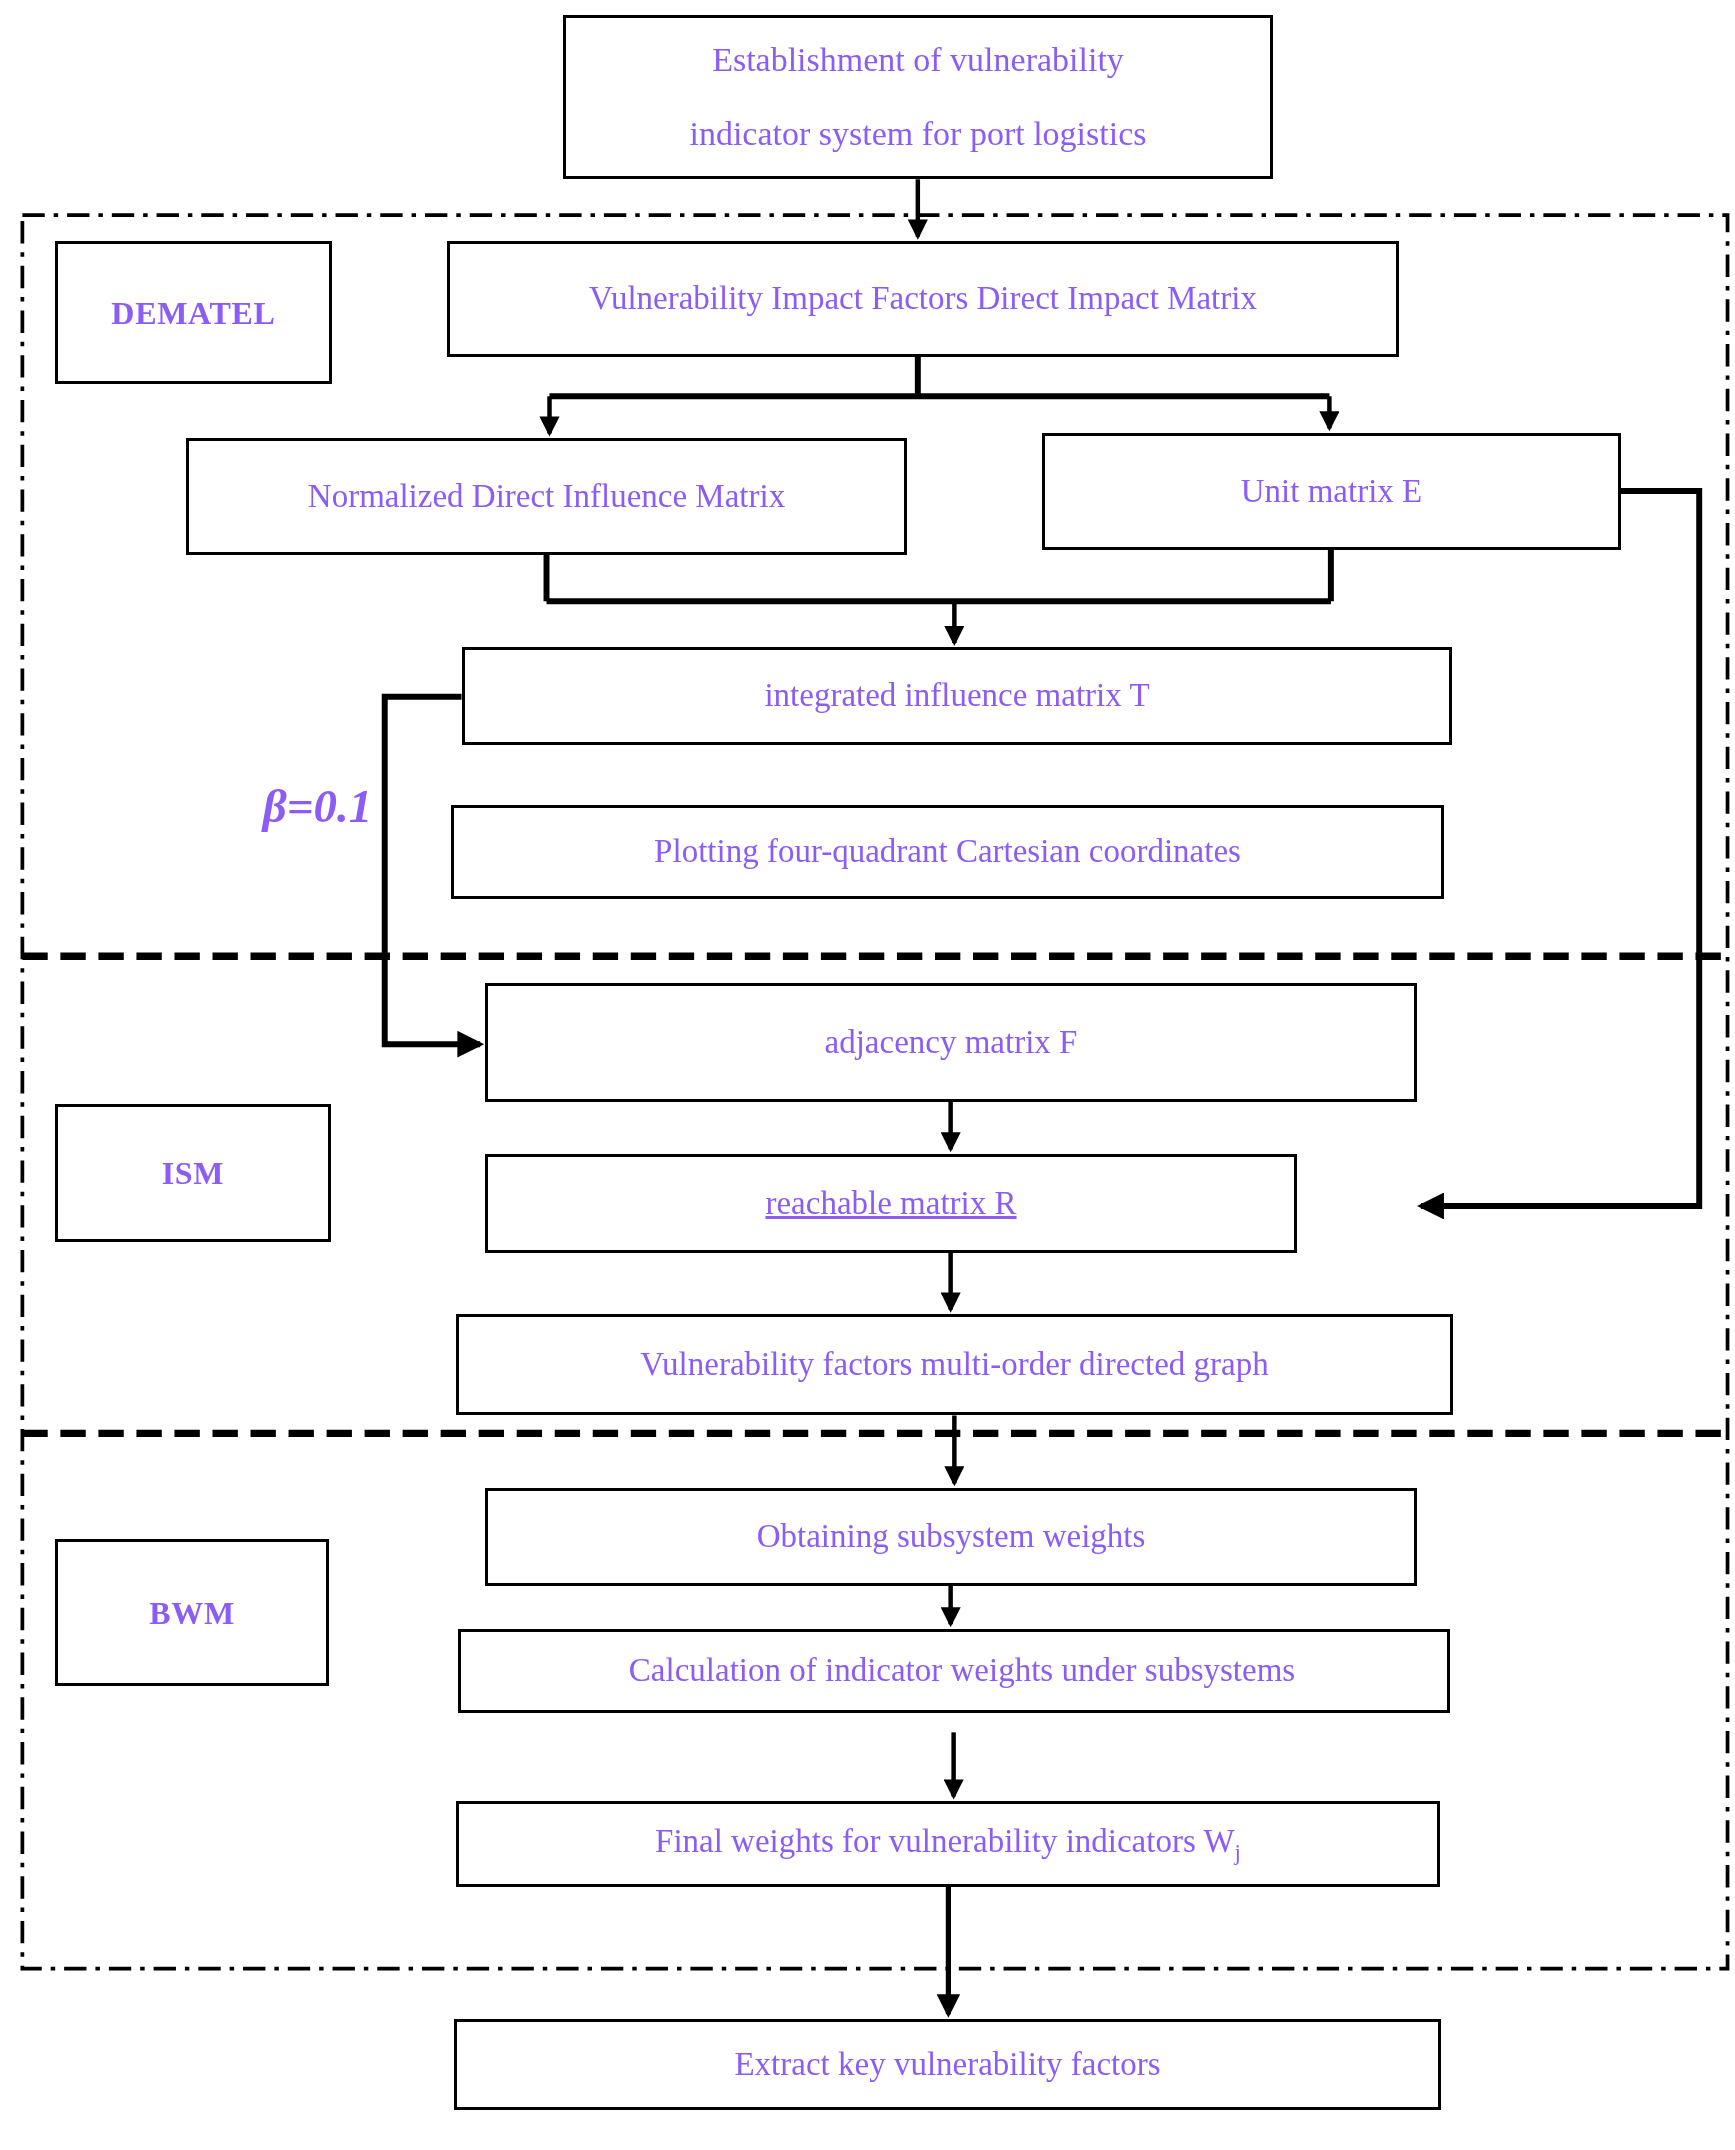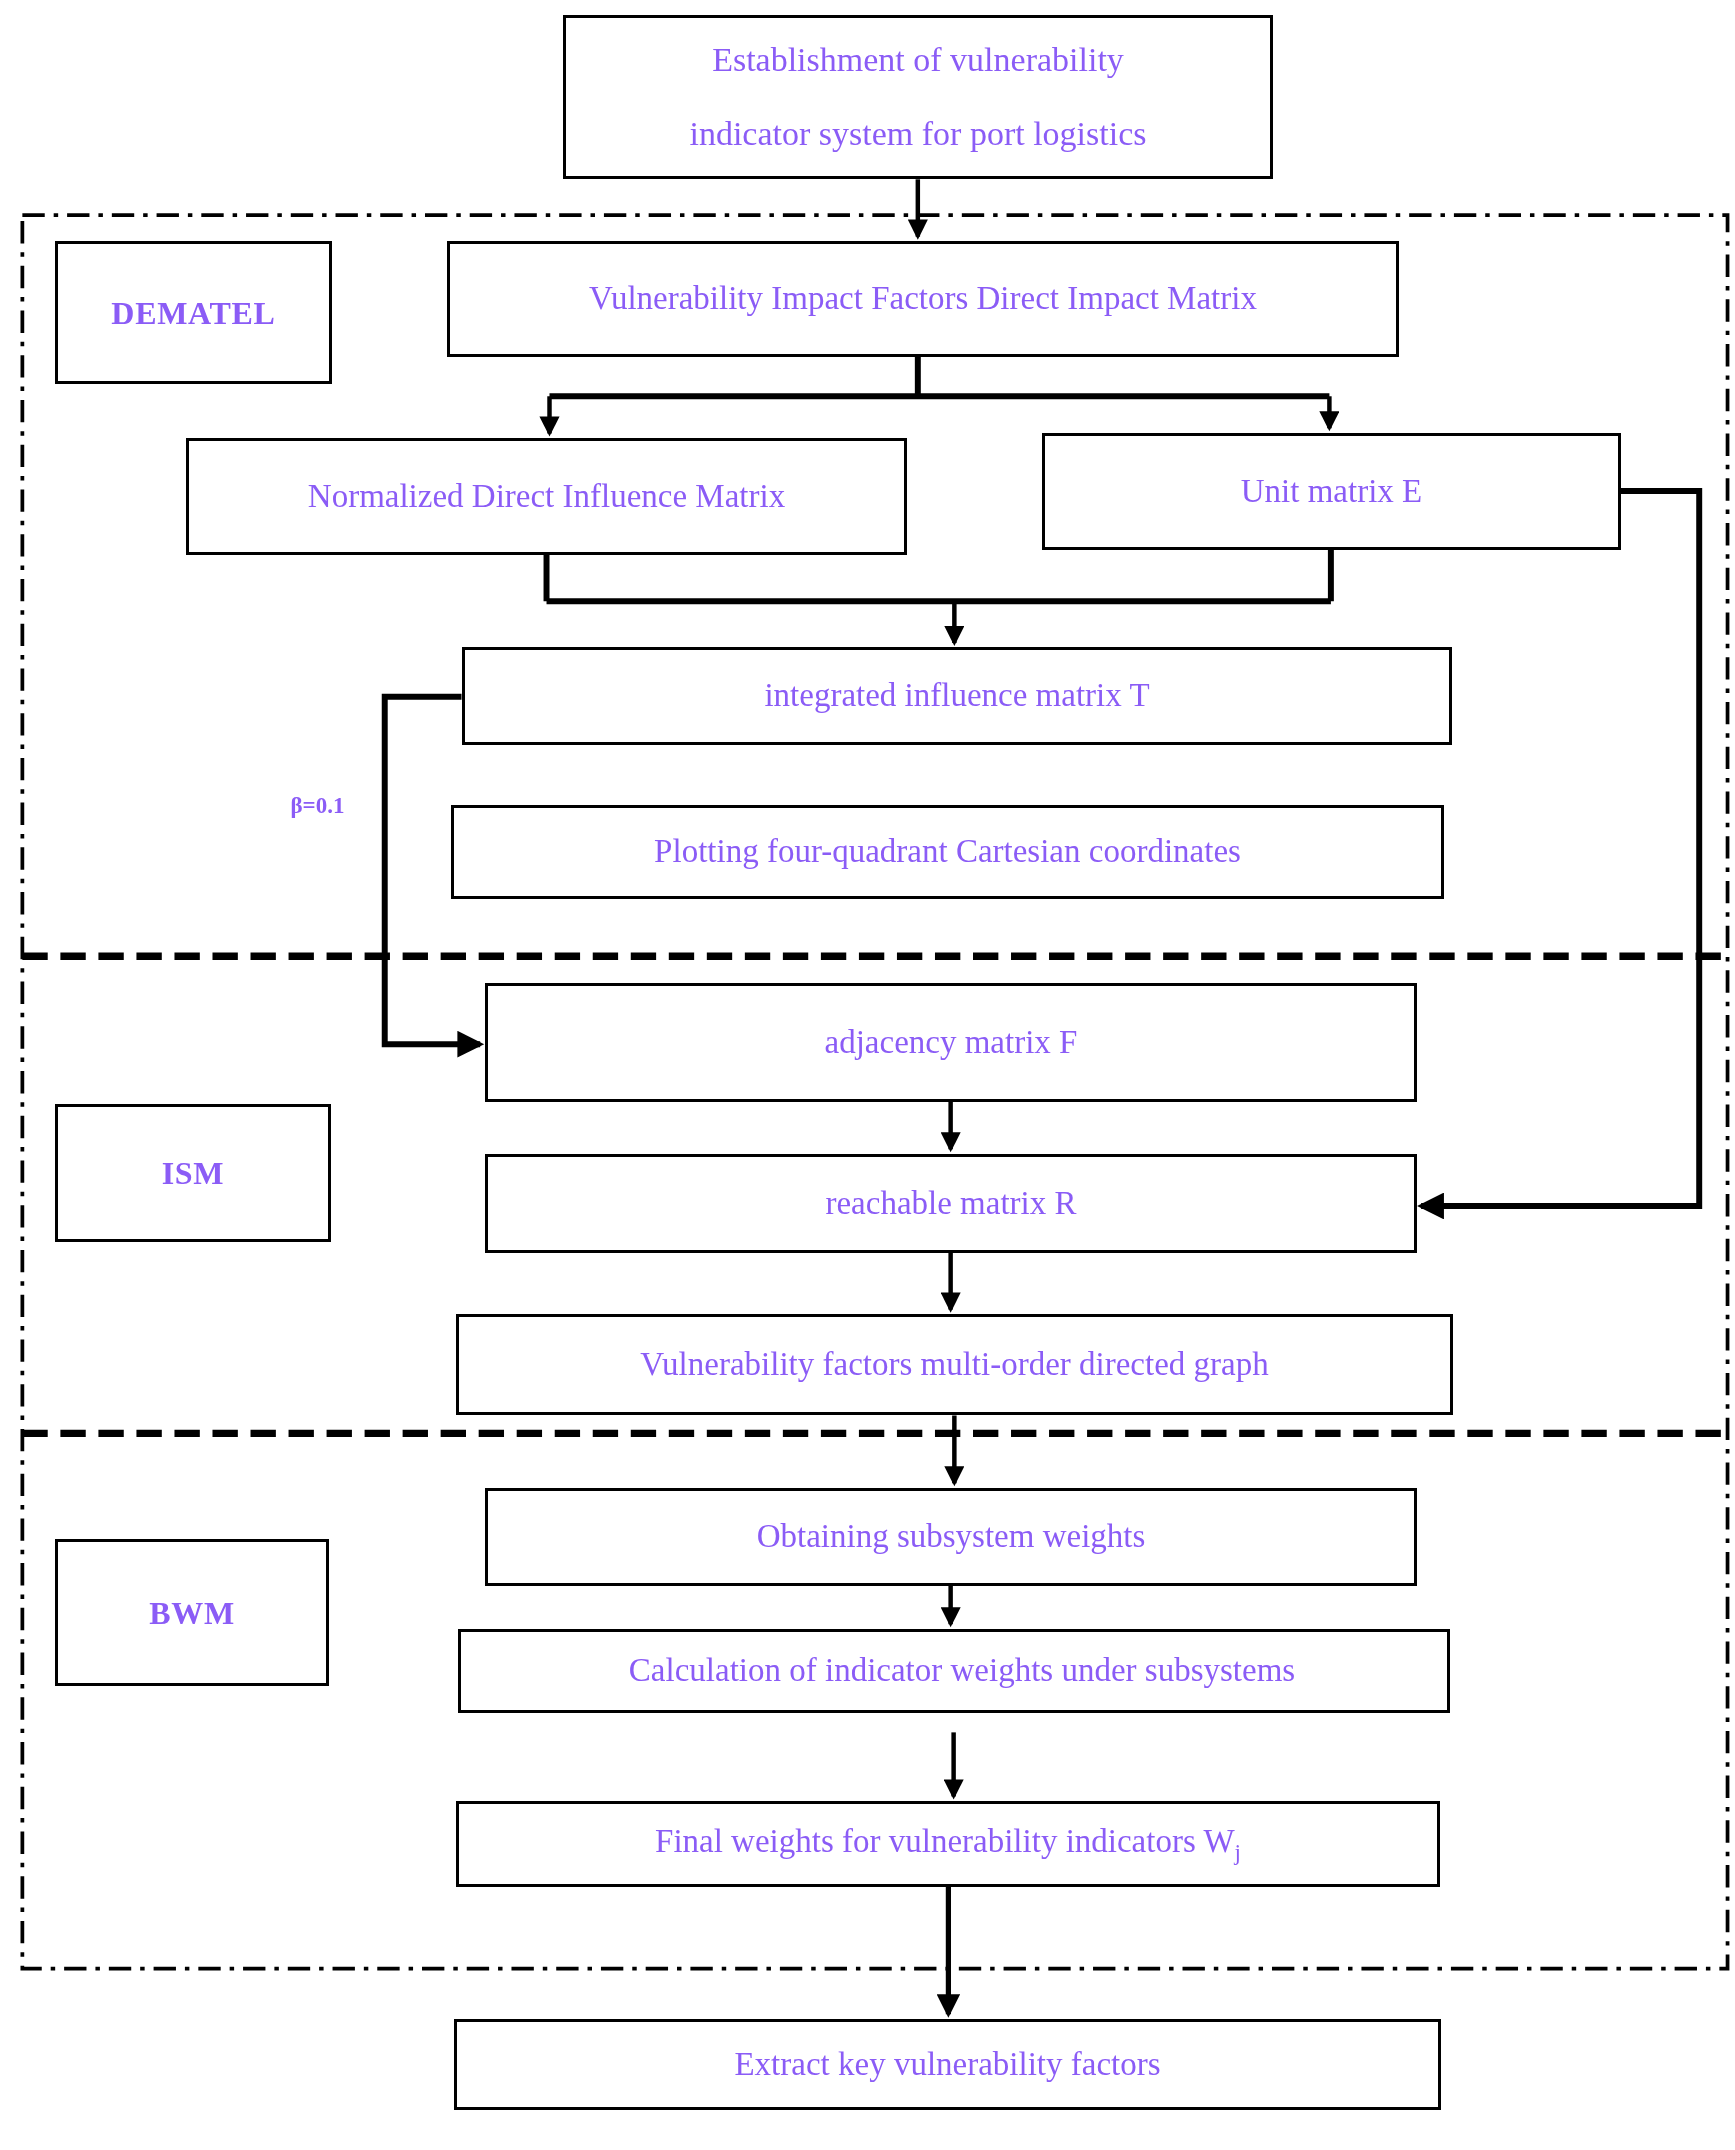--- a/index.html
+++ b/index.html
@@ -38,32 +38,33 @@
   #box-dematel { left: 55px;  top: 241px;  width: 277px;  height: 143px; align-items: center; }
   #box-ism     { left: 55px;  top: 1104px; width: 276px;  height: 138px; }
   #box-bwm     { left: 55px;  top: 1539px; width: 274px;  height: 147px; }
 
   #box-vuln-impact   { left: 447px;  top: 241px;  width: 952px; height: 116px; }
   #box-normalized    { left: 186px;  top: 438px;  width: 721px;  height: 117px; }
   #box-unit-e        { left: 1042px; top: 433px;  width: 579px;  height: 117px; }
   #box-integrated-t  { left: 462px;  top: 647px;  width: 990px; height: 98px; }
   #box-plotting      { left: 451px;  top: 805px; width: 993px; height: 94px; }
   #box-adjacency     { left: 485px;  top: 983px; width: 932px; height: 119px; }
-  #box-reachable     { left: 485px;  top: 1154px; width: 932px; height: 99px; }
+  #box-reachable     { left: 485px;  top: 1154px; width: 812px; height: 99px; text-decoration: underline; }
   #box-multi-order   { left: 456px;  top: 1314px; width: 997px; height: 101px; }
   #box-obtaining     { left: 485px;  top: 1488px; width: 932px; height: 98px; }
   #box-calculation   { left: 458px;  top: 1629px; width: 992px; height: 84px; padding-left: 34px; }
   #box-final-weights { left: 456px;  top: 1801px; width: 984px; height: 86px; }
   #box-extract       { left: 454px;  top: 2019px; width: 987px; height: 91px; }
 
   #beta-label {
     position: absolute;
     left: 254px; top: 782px; width: 127px; height: 48px;
-    font-size: 23px; font-weight: 600; line-height: 48px;
+    font-size: 47px; font-weight: 600; line-height: 48px;
     text-align: center;
+    font-style: italic;
   }
   .subscript { font-size: 23px; vertical-align: -7.5px; }
 </style>
 </head>
 <body>
 
 <div id="stage">
 
   <svg id="wires" viewBox="0 0 2327 2884" xmlns="http://www.w3.org/2000/svg">
     <defs>

